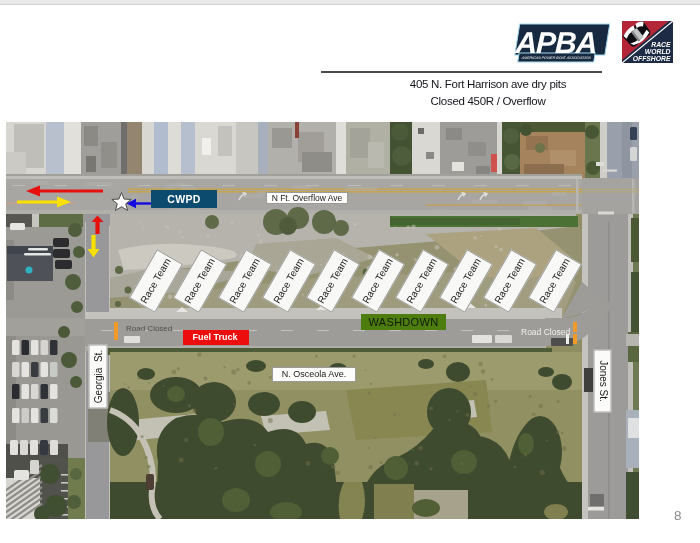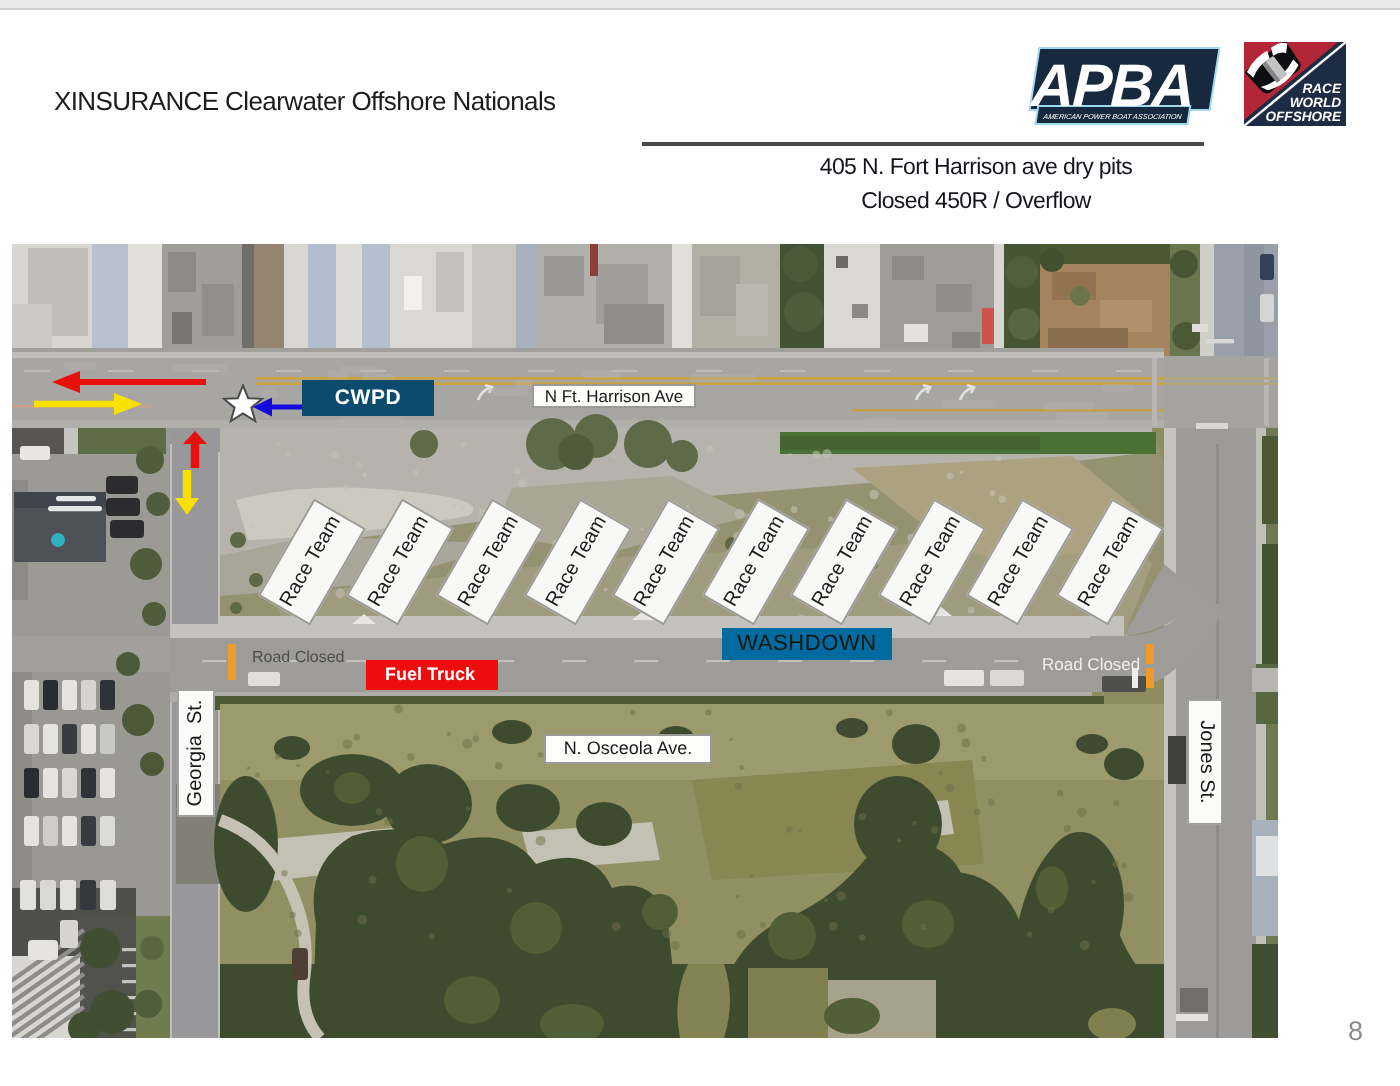--- a/index.html
+++ b/index.html
@@ -6,21 +6,20 @@
   #page{position:relative;width:700px;height:543px;background:#ffffff;overflow:hidden;
         font-family:"Liberation Sans",sans-serif;}
   .abs{position:absolute;}
 </style>
 </head>
 <body>
 <div id="page">
 
   <div class="abs" style="left:0;top:0;width:700px;height:4px;background:#e9e9e9;border-bottom:1px solid #d2d2d2;"></div>
 
-  <div class="abs" style="left:27px;top:43px;font-size:13px;letter-spacing:-0.3px;color:#1c1c1c;">XINSURANCE Clearwater Offshore Nationals</div>
 
 
   <div class="abs" style="left:321px;top:71px;width:281px;height:1.5px;background:#4a4a4a;"></div>
 
   <div class="abs" style="left:338px;top:78px;width:300px;text-align:center;font-size:11.5px;letter-spacing:-0.3px;color:#15151d;">405 N. Fort Harrison ave dry pits</div>
 
   <div class="abs" style="left:338px;top:95px;width:300px;text-align:center;font-size:11.5px;letter-spacing:-0.3px;color:#15151d;">Closed 450R / Overflow</div>
 
   <svg class="abs" style="left:508px;top:16px;" width="102" height="50" viewBox="0 0 102 50">
     <g transform="skewX(-9) translate(13,0)">
@@ -648,21 +647,21 @@
 <path d="M10.5,0.7 L13.1,7.1 L20.1,7.4 L14.7,11.8 L16.6,18.5 L10.5,14.7 L4.4,18.5 L6.3,11.8 L0.9,7.4 L7.9,7.1 Z" fill="#ffffff" stroke="#4a4a4a" stroke-width="1"></path>
 </svg>
 
 <svg class="abs" style="left:126px;top:198px;" width="27" height="11" viewBox="0 0 27 11">
 <path d="M27,5.5 L9,5.5" stroke="#120adf" stroke-width="2.4"></path>
 <path d="M10,0.8 L0.5,5.5 L10,10.2 Z" fill="#120adf"></path>
 </svg>
 
 <div class="abs" style="left:151px;top:190px;width:66px;height:18px;background:#0c4a6e;color:#fff;font-weight:bold;font-size:10.5px;text-align:center;line-height:18px;letter-spacing:0.3px;">CWPD</div>
 
-<div class="abs" style="left:266px;top:192px;width:80px;height:10px;background:#fcfcfa;border:1px solid #9a9a98;color:#191919;font-size:8.5px;text-align:center;line-height:10px;">N Ft. Harrison Ave</div>
+<div class="abs" style="left:266px;top:192px;width:80px;height:10px;background:#fcfcfa;border:1px solid #9a9a98;color:#191919;font-size:8.5px;text-align:center;line-height:10px;">N Ft. Overflow Ave</div>
 
 <svg class="abs" style="left:91px;top:215px;" width="13" height="19" viewBox="0 0 13 19">
 <path d="M6.5,19 L6.5,6" stroke="#e8100c" stroke-width="4.2"></path>
 <path d="M0.5,7 L6.5,0.5 L12.5,7 Z" fill="#e8100c"></path>
 </svg>
 
 <svg class="abs" style="left:87px;top:235px;" width="13" height="23" viewBox="0 0 13 23">
 <path d="M6.5,0 L6.5,15" stroke="#f8e000" stroke-width="4.2"></path>
 <path d="M0.5,14 L6.5,22.5 L12.5,14 Z" fill="#f8e000"></path>
 </svg>
@@ -681,21 +680,21 @@
 <div class="abs" style="left:349.5px;top:266.0px;width:54px;height:28px;background:#f8f8f6;border:0.5px solid #9a9a96;transform:rotate(-60deg);color:#1c1c1c;font-size:10px;text-align:center;line-height:28px;white-space:nowrap;">Race Team</div>
 
 <div class="abs" style="left:393.8px;top:266.0px;width:54px;height:28px;background:#f8f8f6;border:0.5px solid #9a9a96;transform:rotate(-60deg);color:#1c1c1c;font-size:10px;text-align:center;line-height:28px;white-space:nowrap;">Race Team</div>
 
 <div class="abs" style="left:438.1px;top:266.0px;width:54px;height:28px;background:#f8f8f6;border:0.5px solid #9a9a96;transform:rotate(-60deg);color:#1c1c1c;font-size:10px;text-align:center;line-height:28px;white-space:nowrap;">Race Team</div>
 
 <div class="abs" style="left:482.4px;top:266.0px;width:54px;height:28px;background:#f8f8f6;border:0.5px solid #9a9a96;transform:rotate(-60deg);color:#1c1c1c;font-size:10px;text-align:center;line-height:28px;white-space:nowrap;">Race Team</div>
 
 <div class="abs" style="left:526.7px;top:266.0px;width:54px;height:28px;background:#f8f8f6;border:0.5px solid #9a9a96;transform:rotate(-60deg);color:#1c1c1c;font-size:10px;text-align:center;line-height:28px;white-space:nowrap;">Race Team</div>
 
-<div class="abs" style="left:361px;top:314px;width:85px;height:16px;background:#0369a1;color:#11190f;font-size:11px;text-align:center;line-height:16px;letter-spacing:0.3px;">WASHDOWN</div>
+<div class="abs" style="left:361px;top:314px;width:85px;height:16px;background:#4d7c0f;color:#11190f;font-size:11px;text-align:center;line-height:16px;letter-spacing:0.3px;">WASHDOWN</div>
 
 <div class="abs" style="left:272px;top:324px;width:82px;height:13px;background:#fcfcfa;border:1px solid #9a9a98;color:#191919;font-size:9px;text-align:center;line-height:13px;margin-top:43px;">N. Osceola Ave.</div>
 
 <div class="abs" style="left:183px;top:330px;width:66px;height:15px;background:#ee0d0d;color:#fff;font-weight:bold;font-size:9px;text-align:center;line-height:15px;"><span style="position:relative;left:-6px;padding-left:10px;">Fuel Truck</span></div>
 
 <div class="abs" style="left:126px;top:324px;font-size:8px;color:#4e4e4c;">Road Closed</div>
 
 <div class="abs" style="left:114px;top:322px;width:4px;height:18px;background:#f09a2a;"></div>
 
 <div class="abs" style="left:521px;top:327px;font-size:8.5px;color:#f0efec;">Road Closed</div>

